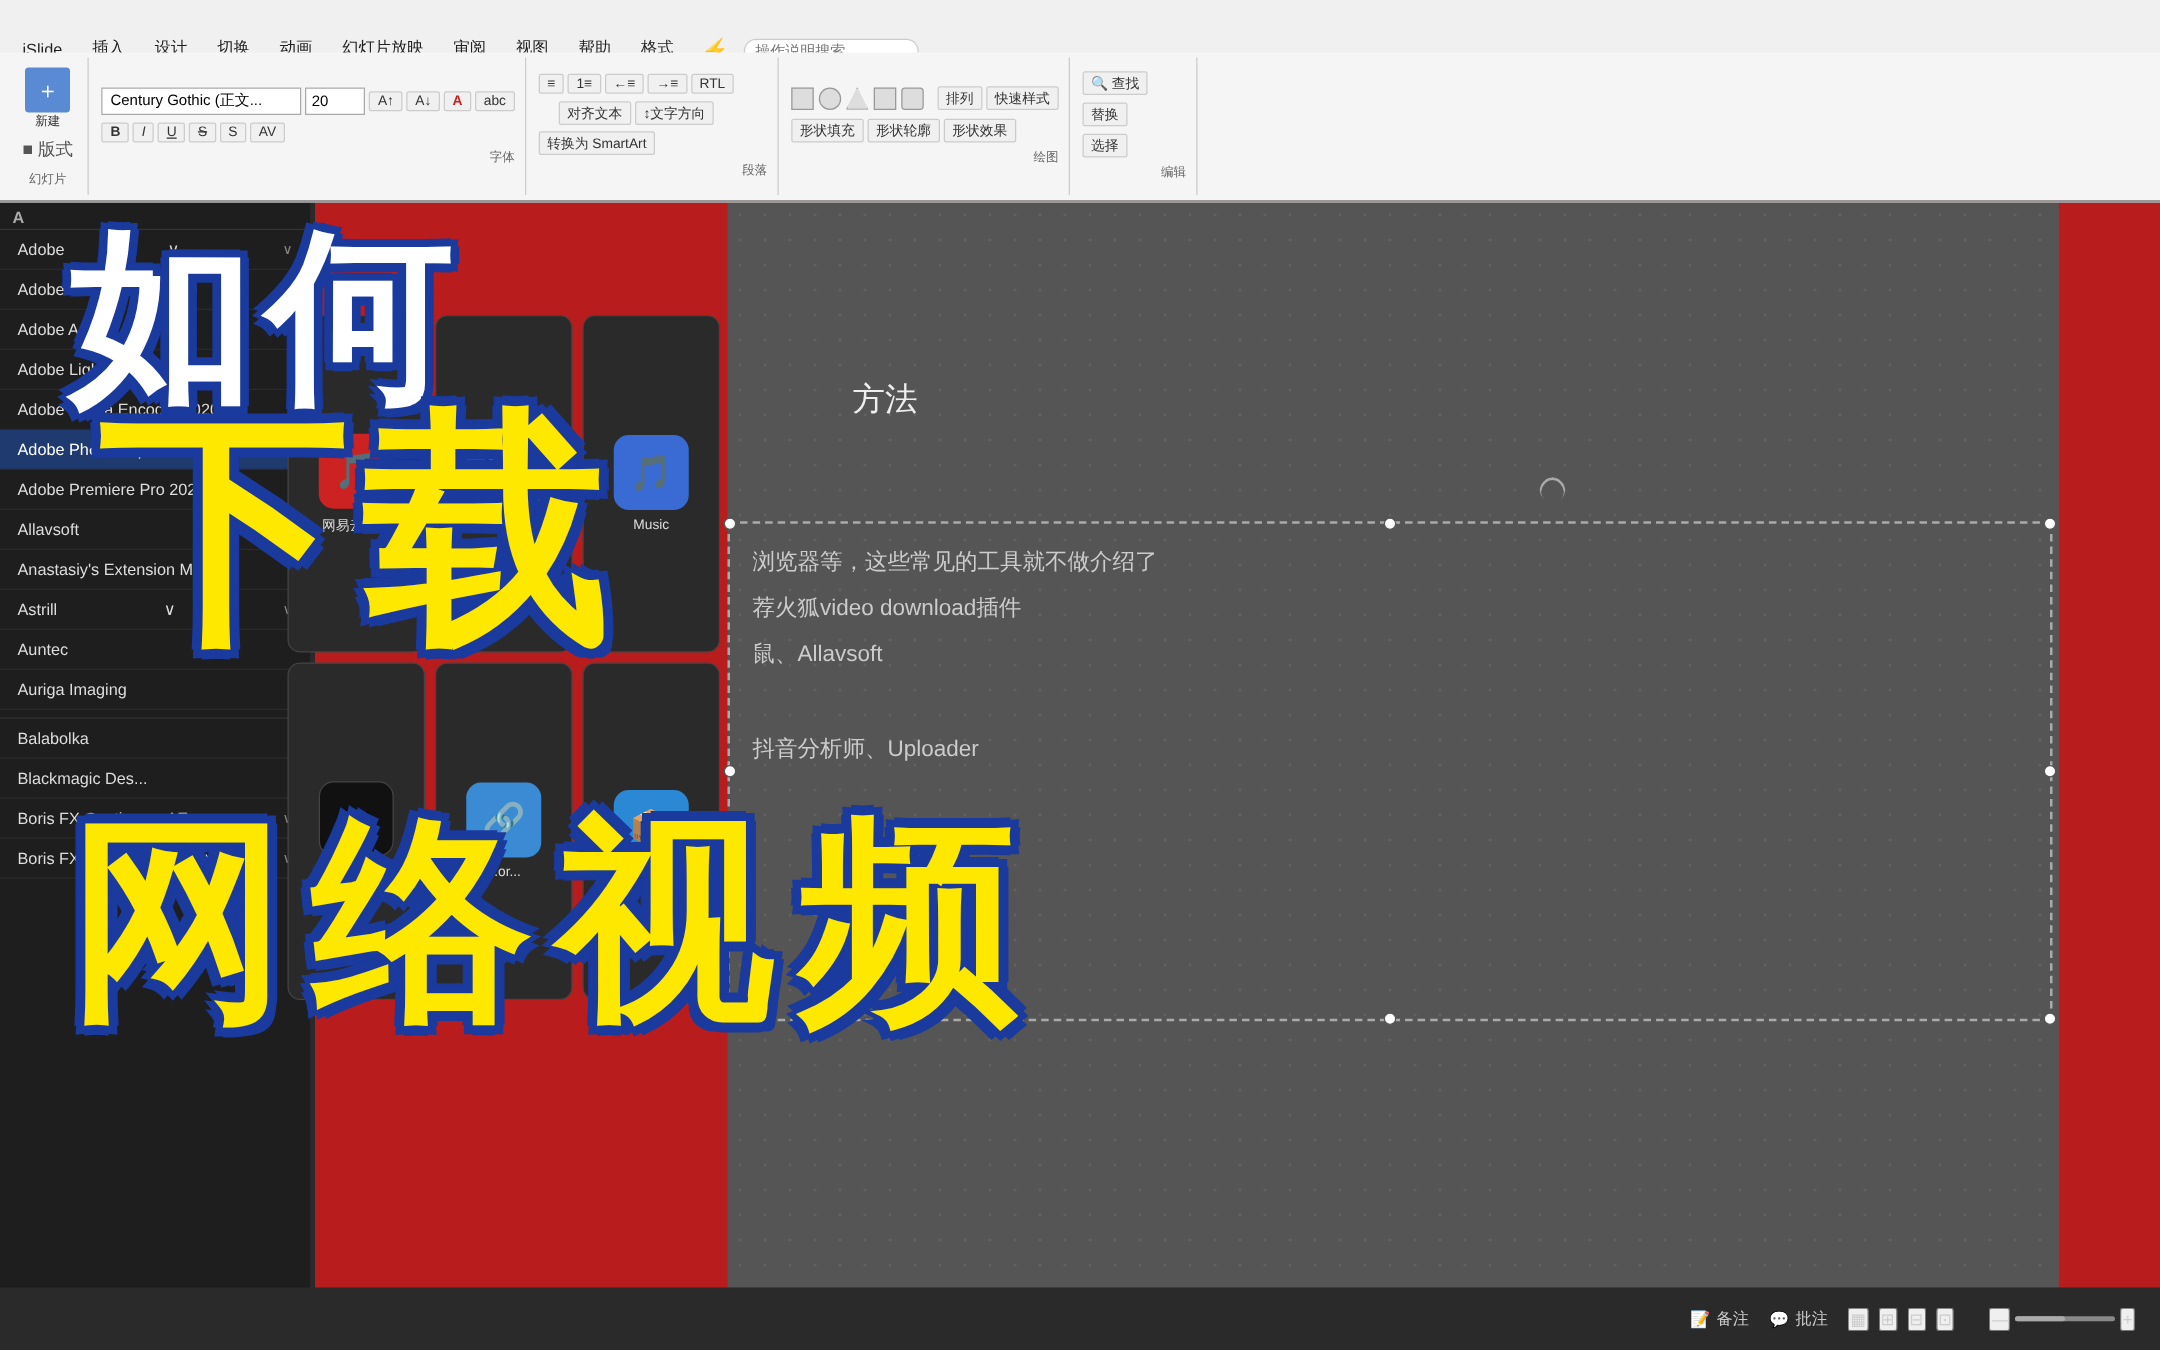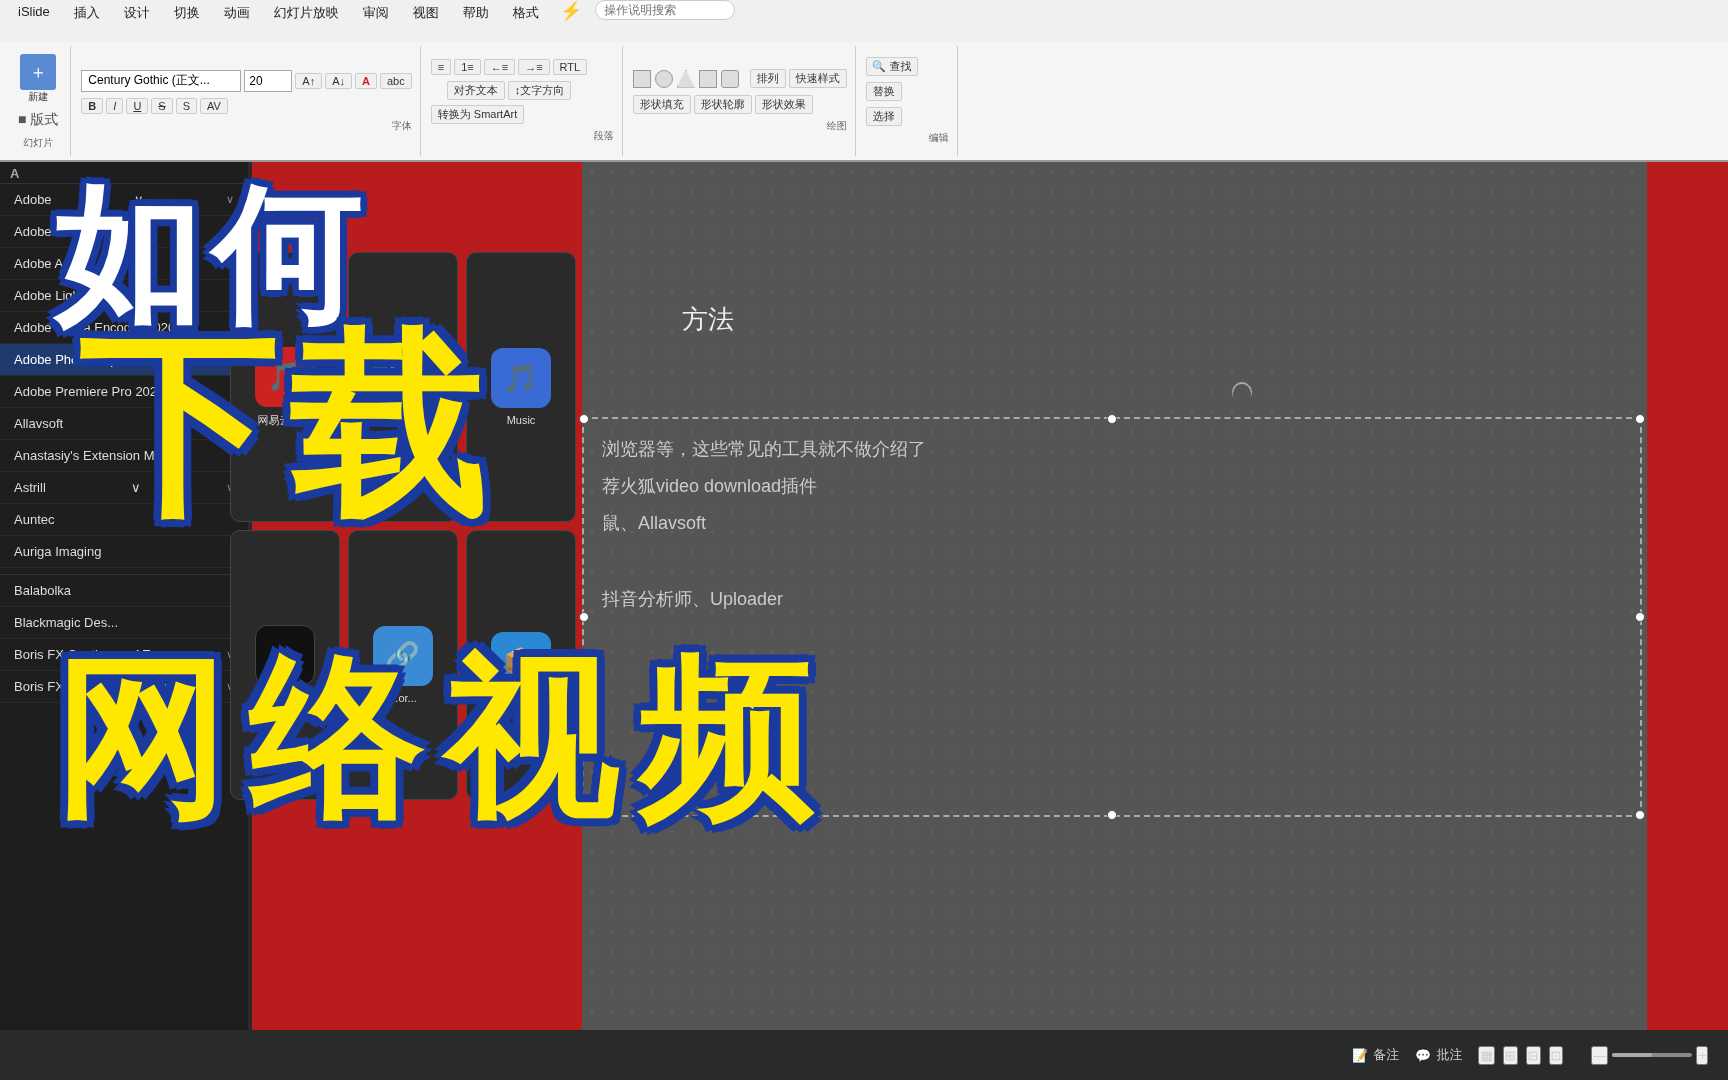--- a/index.html
+++ b/index.html
@@ -14,21 +14,21 @@
 
     
     #menu-bar {
       position: absolute;
       top: 0;
       left: 0;
       width: 100%;
       height: 52px;
       background: #f0f0f0;
       display: flex;
-      align-items: flex-start;
+      align-items: flex-end;
       padding: 0 8px;
       gap: 4px;
       border-bottom: 1px solid #ccc;
       z-index: 100;
     }
     .menu-item {
       padding: 4px 10px;
       font-size: 13px;
       color: #222;
       cursor: pointer;

